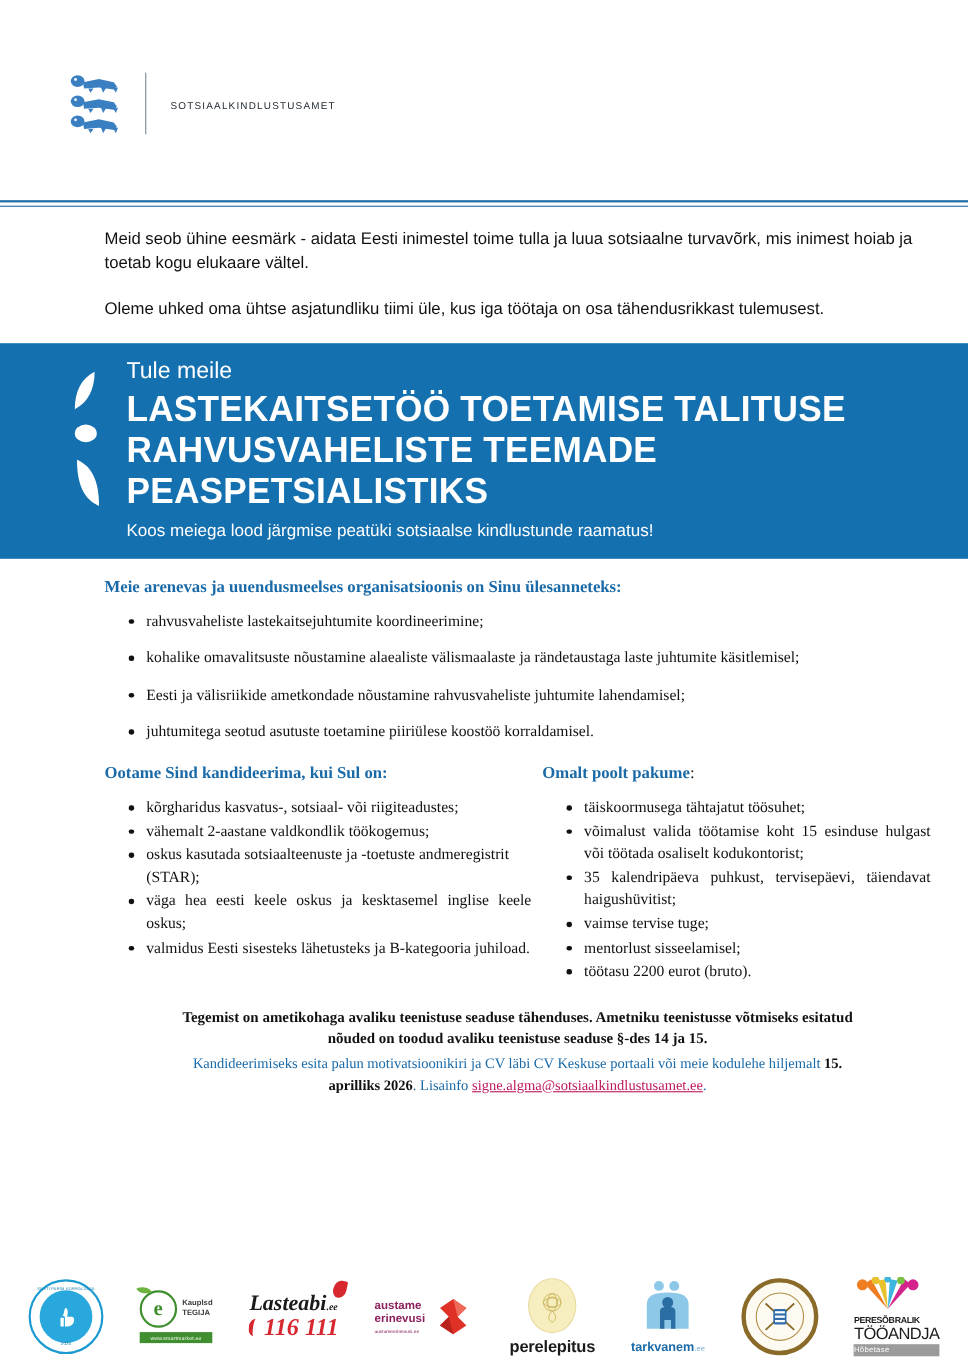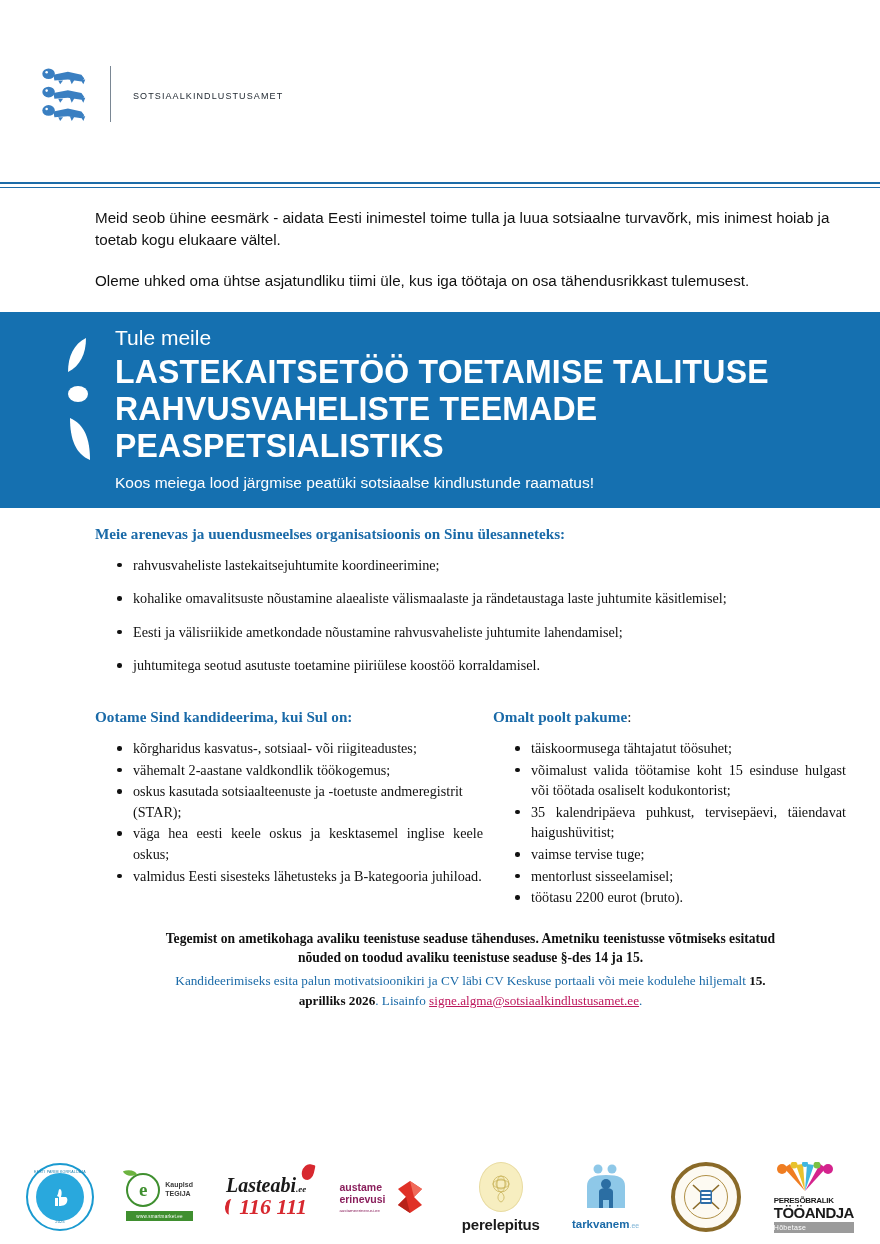--- a/index.html
+++ b/index.html
@@ -16,21 +16,21 @@
     overflow: hidden;
   }
 
   
   .header {
     height: 185px;
     position: relative;
   }
   .header-inner {
     position: absolute;
-    left: 38px;
+    left: 60px;
     top: 66px;
     display: flex;
     align-items: center;
     text-align: right;
   }
   .coat-of-arms {
     width: 54px;
     height: 56px;
     display: block;
   }
@@ -147,21 +147,21 @@
     border-radius: 50%;
     background: #111111;
   }
   ul.tasks li {
     margin-bottom: 13px;
   }
 
   
   .columns {
     display: flex;
-    margin-top: 32px;
+    margin-top: 18px;
   }
   .col-left {
     width: 398px;
     padding-right: 10px;
     box-sizing: border-box;
   }
   .col-right {
     flex: 1;
   }
   .col-left ul.bullets li,
@@ -333,21 +333,21 @@
   .gold-inner {
     width: 42px; height: 42px; border-radius: 50%;
     border: 1.5px solid #b09046;
     display: flex; align-items: center; justify-content: center;
   }
 
   
   .peres { }
   .peres-burst { width: 62px; height: 30px; margin: 0 auto; }
   .peres-l1 { font-size: 8px; font-weight: 700; color: #1a1a1a; letter-spacing: -.3px; }
-  .peres-l2 { font-size: 15px; font-weight: 700; color: #1a1a1a; letter-spacing: -.5px; line-height: 1; }
+  .peres-l2 { font-size: 15px; font-weight: 400; color: #1a1a1a; letter-spacing: -.5px; line-height: 1; }
   .peres-l3 {
     background: #9b9b9b; color: #fff; font-size: 7px;
     padding: 2px 0; margin-top: 2px; letter-spacing: .3px;
   }
 </style>
 </head>
 <body>
 
 <div class="header">
   <div class="header-inner">

